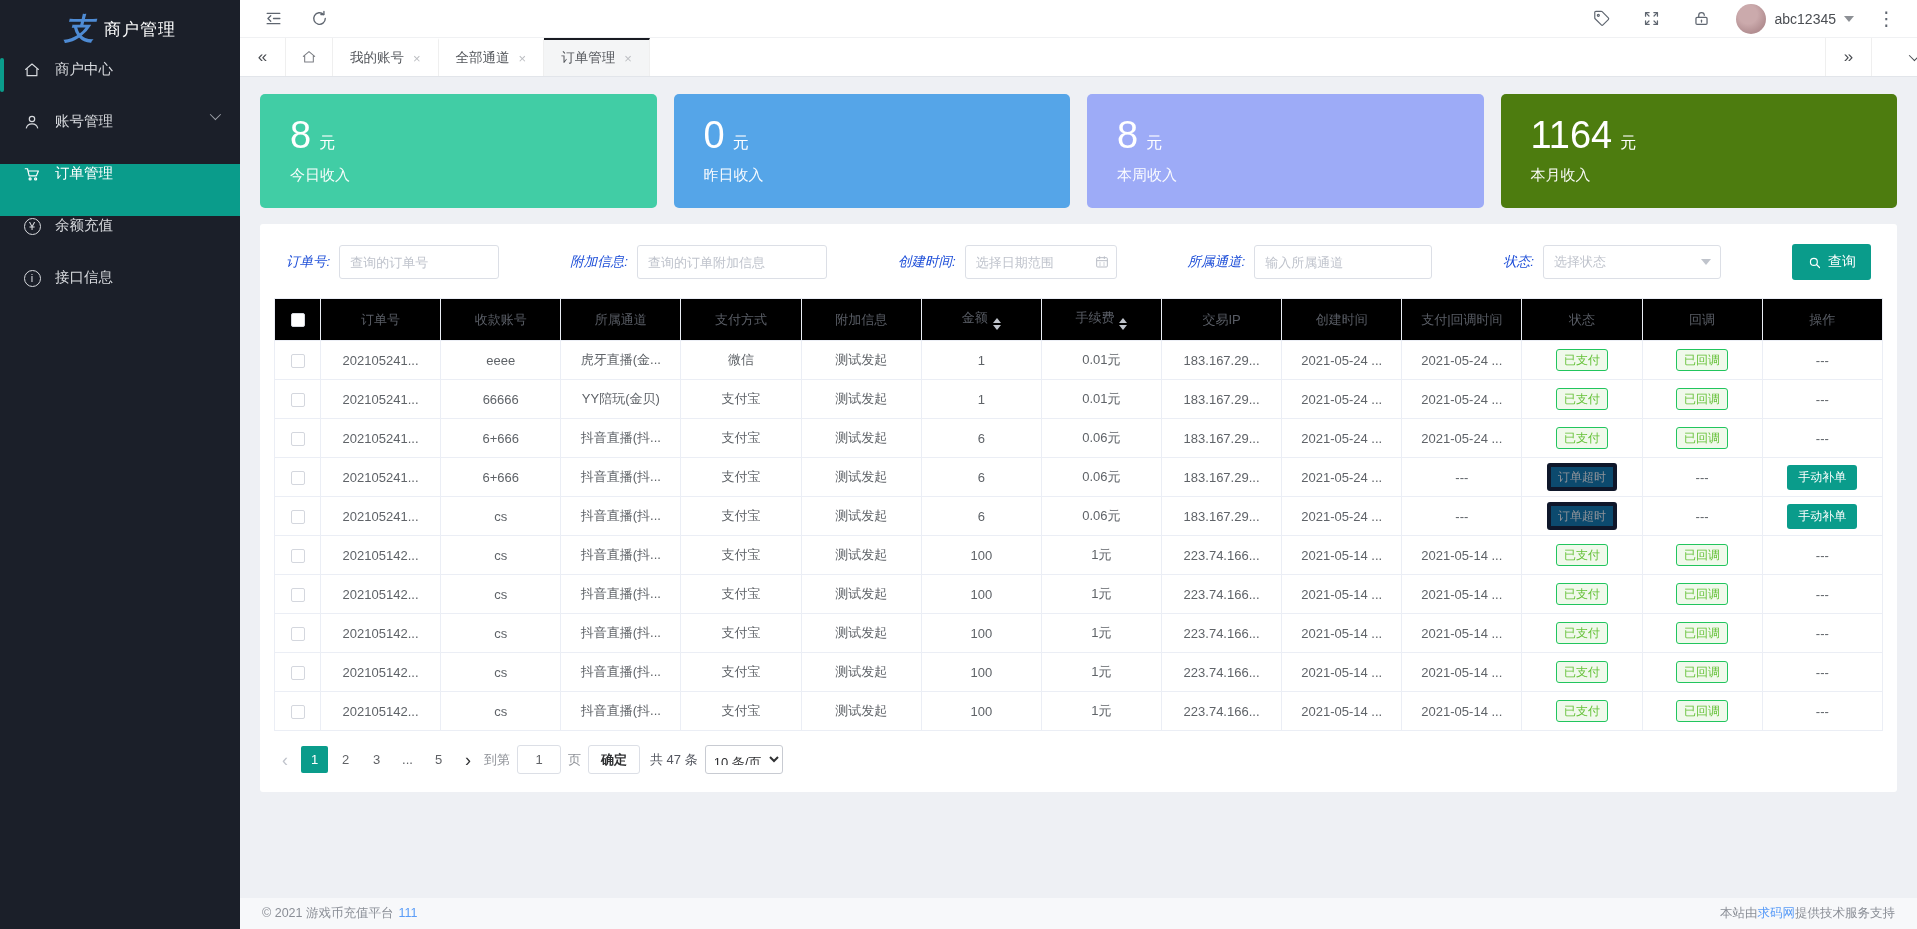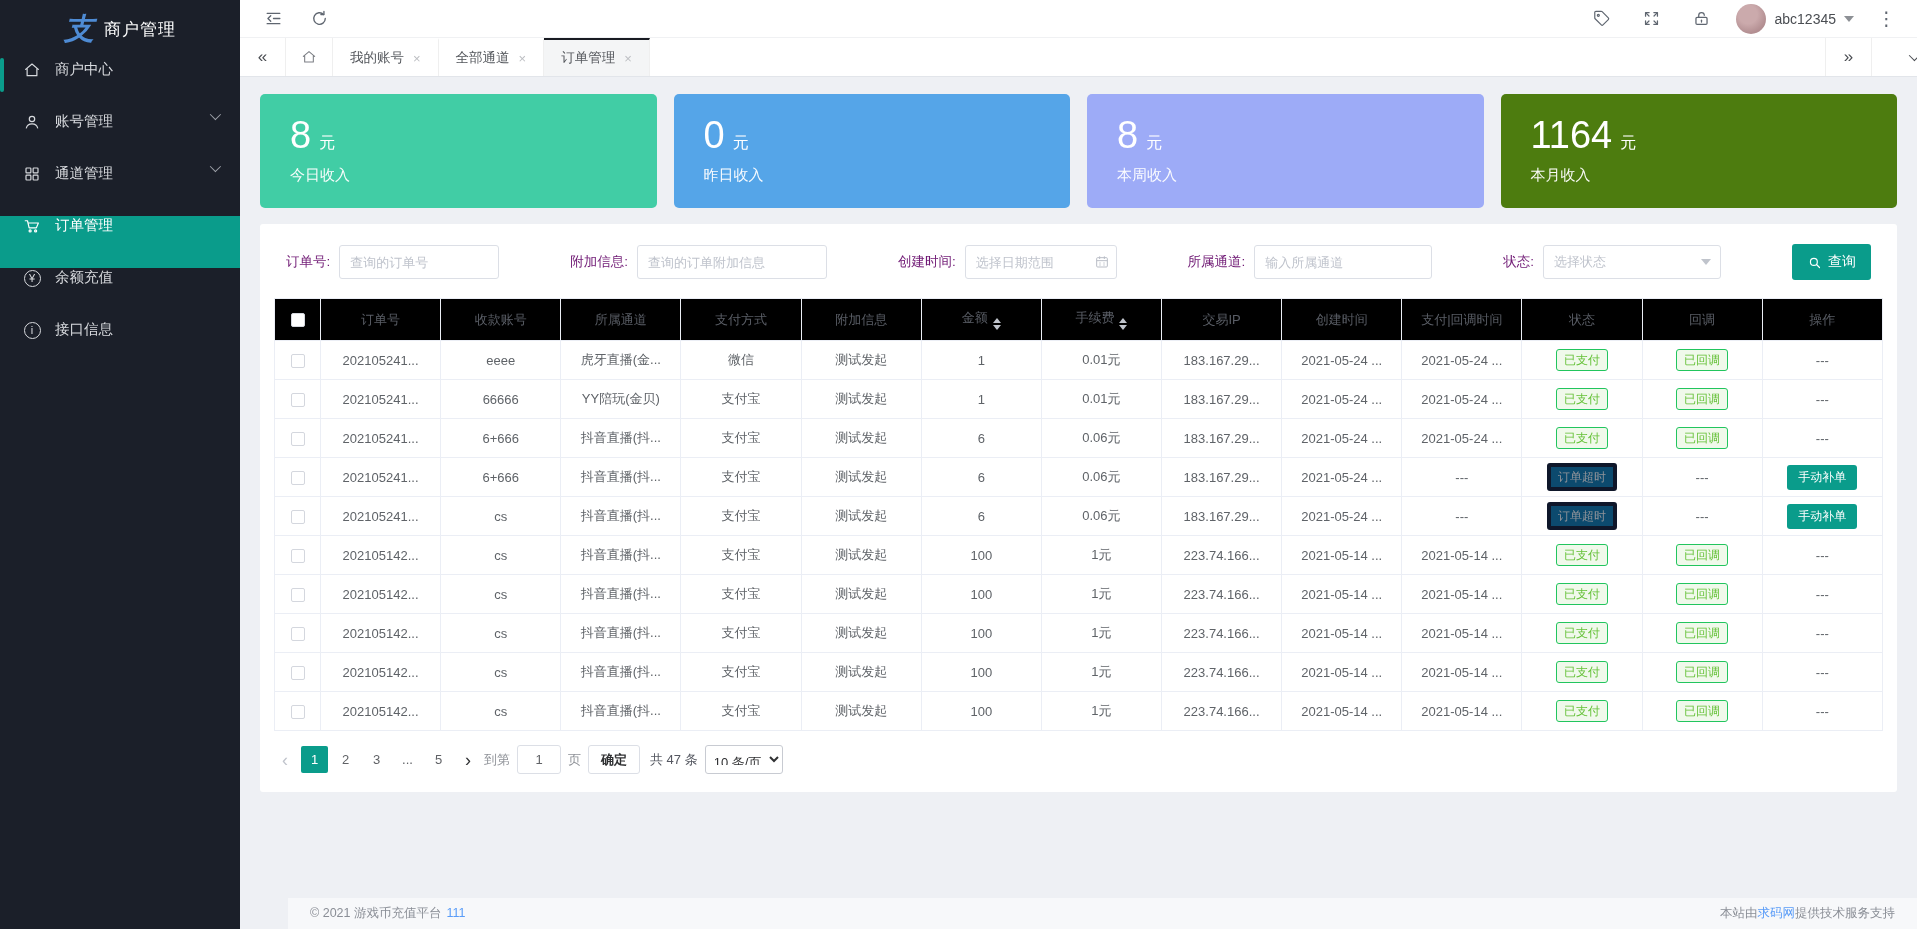--- a/index.html
+++ b/index.html
@@ -52,21 +52,21 @@
   .card { flex:1; height:114px; border-radius:5px; color:#fff; padding:20px 0 0 30px; }
   .card-num { display:flex; align-items:baseline; gap:8px; }
   .card-num .num { font-size:38px; line-height:1.15; }
   .card-num .unit { font-size:16px; }
   .card-label { font-size:15px; margin-top:8px; opacity:.96; }
 
   .panel { background:#fff; border-radius:3px; margin-top:16px; padding:18px 14px 16px; }
 
   .filters { display:flex; align-items:center; justify-content:space-between; padding:2px 12px 18px; }
   .f-group { display:flex; align-items:center; gap:9px; }
-  .f-label { font-size:13.5px; color:#701a75; white-space:nowrap; }
+  .f-label { font-size:13.5px; color:#1d4ed8; white-space:nowrap;font-style:italic; }
   .f-input { height:34px; border:1px solid #dcdfe6; border-radius:3px; padding:0 10px; font-size:13px; color:#606266; outline:none;
     font-family:inherit; }
   .f-input::placeholder { color:#bfc3cc; }
   .w-order { width:160px; } .w-extra { width:190px; } .w-chan { width:178px; }
   .date-wrap { position:relative; }
   .w-date { width:152px; padding-right:30px; }
   .date-icon { position:absolute; right:7px; top:50%; transform:translateY(-50%); color:#b9bdc6; display:flex; }
   .date-icon svg { width:16px; height:16px; }
   .select-box { position:relative; width:178px; height:34px; border:1px solid #dcdfe6; border-radius:3px; display:flex; align-items:center; padding:0 26px 0 10px; font-size:13px; color:#bfc3cc; cursor:pointer; }
   .select-caret { position:absolute; right:9px; width:0; height:0; border-left:5px solid transparent; border-right:5px solid transparent; border-top:6px solid #c0c4cc; }
@@ -97,21 +97,21 @@
   .pages { display:flex; align-items:center; gap:4px; }
   .page { min-width:27px; height:27px; background:none; border:none; font-size:13px; color:#606266; cursor:pointer; border-radius:2px; font-family:inherit; }
   .page.page-active-true { background:#0a9c8b; color:#fff; }
   .goto-label, .page-label { color:#909399; }
   .goto-input { width:44px; height:29px; border:1px solid #dcdfe6; border-radius:3px; text-align:center; font-size:13px; color:#606266; outline:none; font-family:inherit; }
   .confirm-btn { height:29px; padding:0 12px; background:#fff; border:1px solid #dcdfe6; border-radius:3px; font-size:13px; color:#303133; cursor:pointer; font-family:inherit; font-weight:bold; }
   .total { color:#555861; margin-left:3px; }
   .size-select { height:29px; border:1px solid #c8cbd2; border-radius:3px; font-size:13px; color:#303133; background:#fff; font-family:inherit; padding:8px 4px; }
 
   
-  .footer { height:31px; background:#f7f8fa; display:flex; align-items:center; justify-content:space-between; padding:0 22px; font-size:12.5px; color:#8a8e96;margin-left:48px; }
+  .footer { height:31px; background:#f7f8fa; display:flex; align-items:center; justify-content:space-between; padding:0 22px; font-size:12.5px; color:#8a8e96; }
   .footer a { color:#5a9cf8; text-decoration:none; cursor:pointer; }
   .foot-left a { margin-left:5px; }
 </style>
 </head>
 <body>
 
 <div class="app">
 
   <aside class="sidebar">
     <div class="logo">
@@ -135,32 +135,20 @@
           <span class="mi-icon">
             <svg viewBox="0 0 24 24" fill="none" stroke="currentColor" stroke-width="1.6" stroke-linecap="round">
               <circle cx="12" cy="8" r="3.6"></circle>
               <path d="M4.5 20c.8-4 3.9-5.6 7.5-5.6s6.7 1.6 7.5 5.6"></path>
             </svg>
           </span>
           <span class="mi-label">账号管理</span>
           <span class="mi-arrow"></span>
         </div>
 
-        <div class="menu-item">
-          <span class="mi-icon">
-            <svg viewBox="0 0 24 24" fill="none" stroke="currentColor" stroke-width="1.6">
-              <rect x="4" y="4" width="6.5" height="6.5" rx="1"></rect>
-              <rect x="13.5" y="4" width="6.5" height="6.5" rx="1"></rect>
-              <rect x="4" y="13.5" width="6.5" height="6.5" rx="1"></rect>
-              <rect x="13.5" y="13.5" width="6.5" height="6.5" rx="1"></rect>
-            </svg>
-          </span>
-          <span class="mi-label">通道管理</span>
-          <span class="mi-arrow"></span>
-        </div>
 
         <div class="menu-item active-true">
           <span class="mi-icon">
             <svg viewBox="0 0 24 24" fill="none" stroke="currentColor" stroke-width="1.6" stroke-linecap="round" stroke-linejoin="round">
               <path d="M3 5h3l2.2 9.5h9.6L20.5 8H7"></path>
               <circle cx="9.5" cy="18.5" r="1.4"></circle>
               <circle cx="16.8" cy="18.5" r="1.4"></circle>
             </svg>
           </span>
           <span class="mi-label">订单管理</span>

